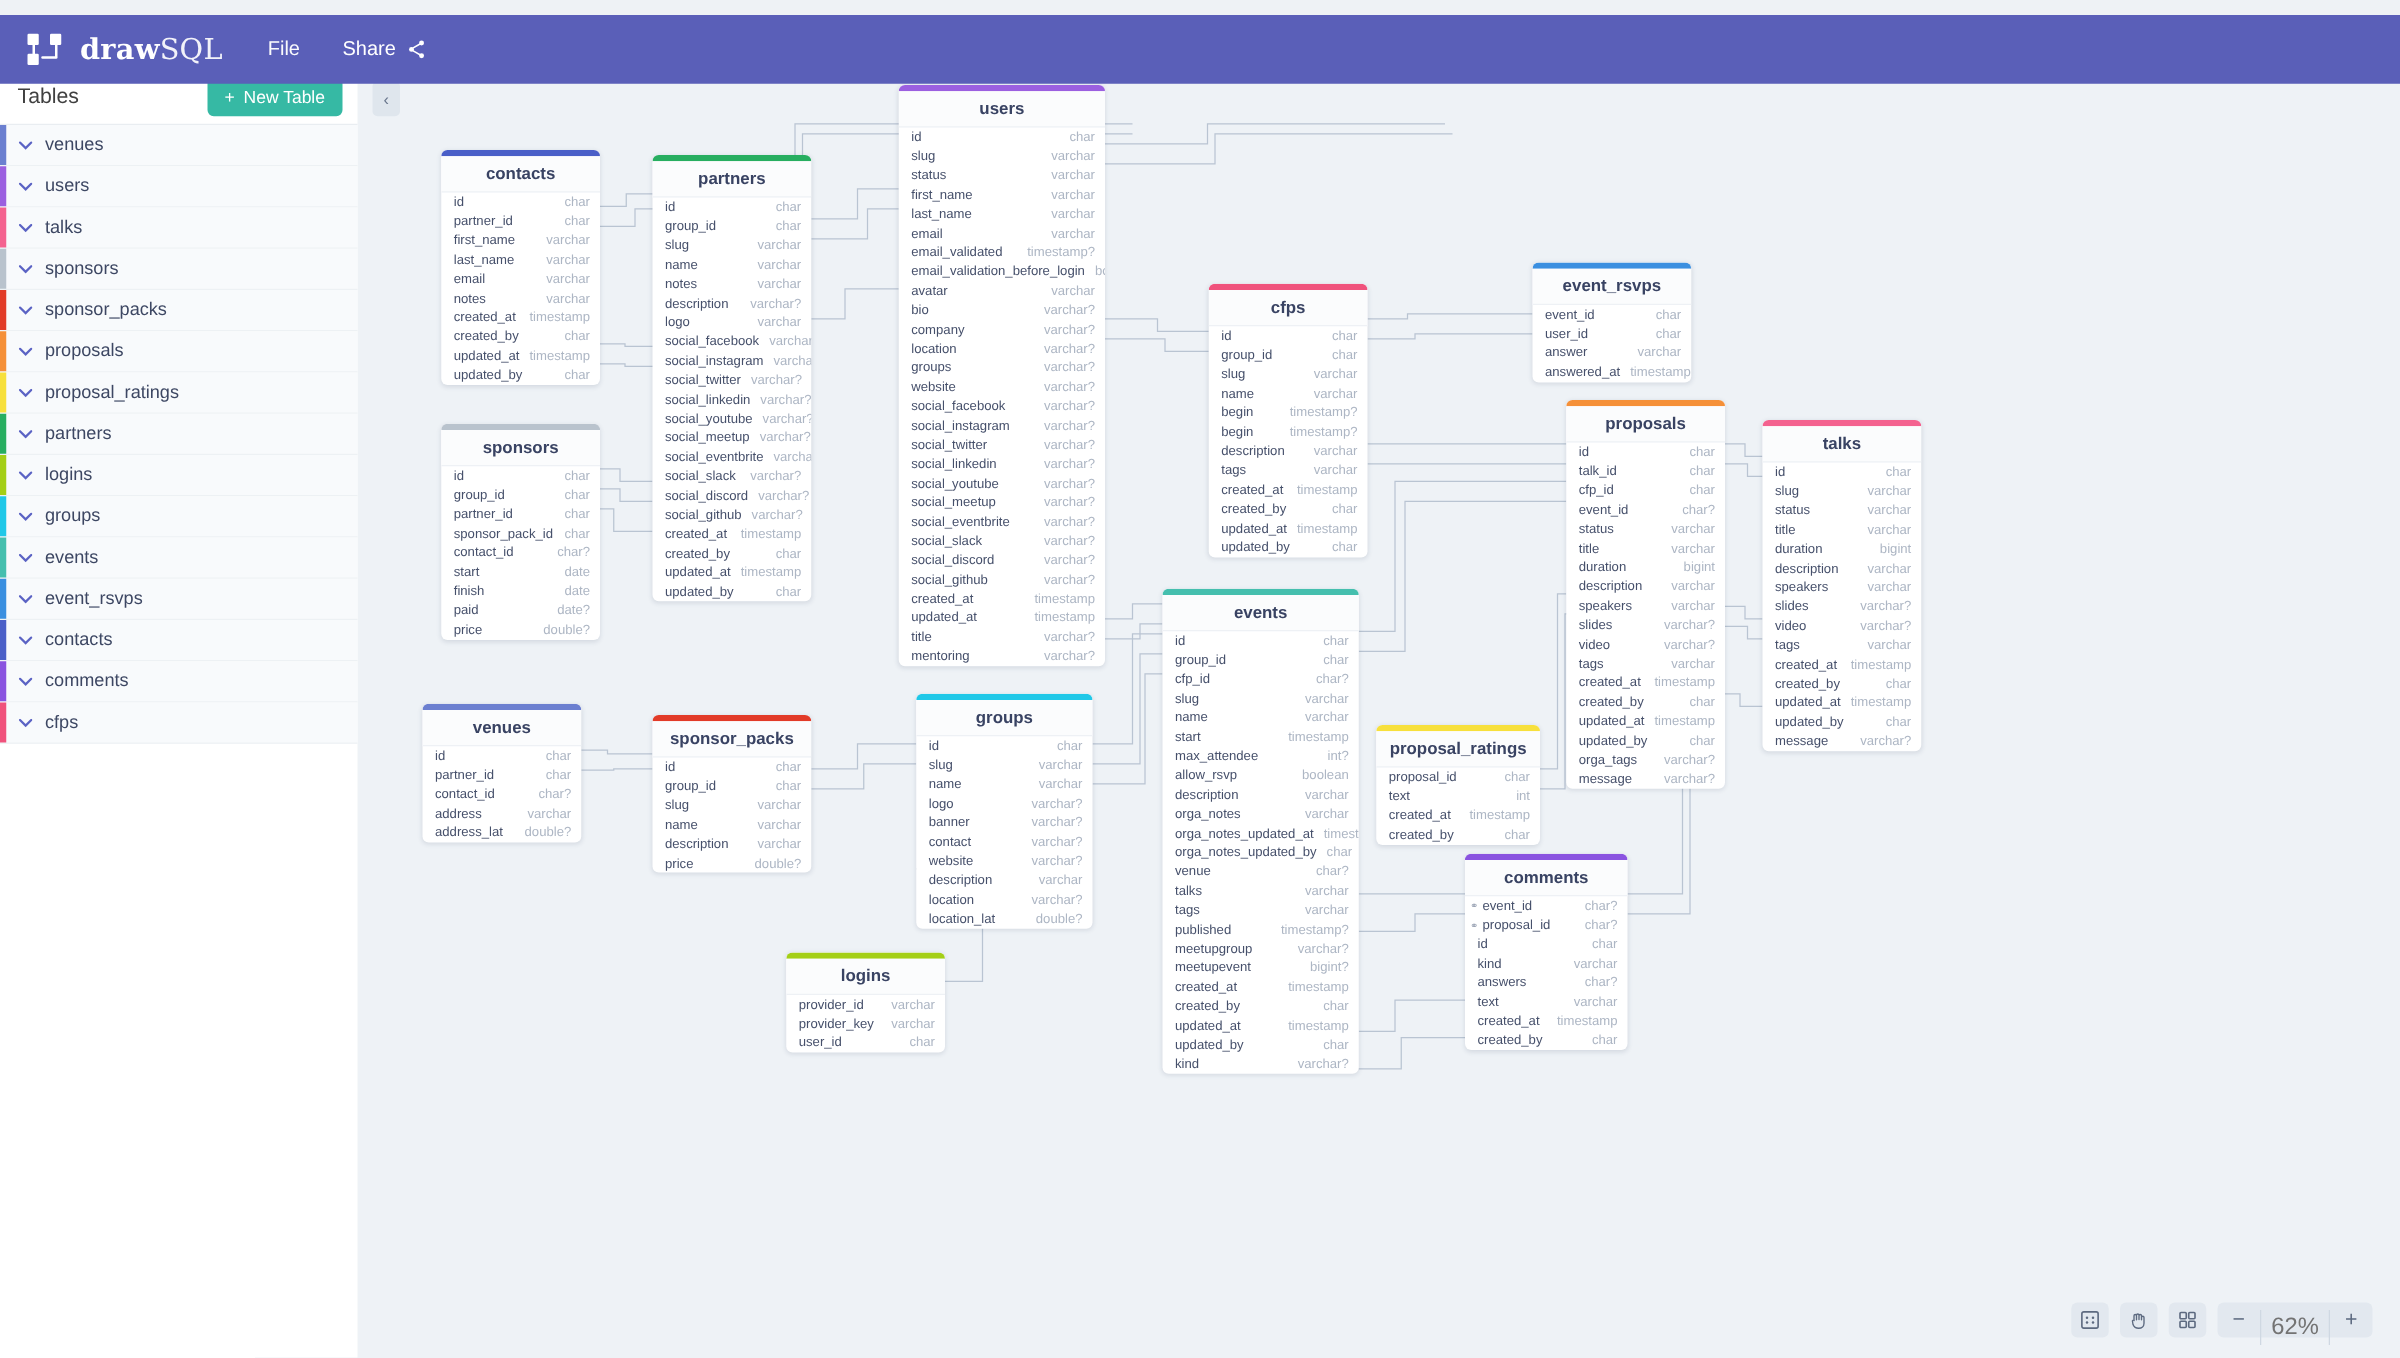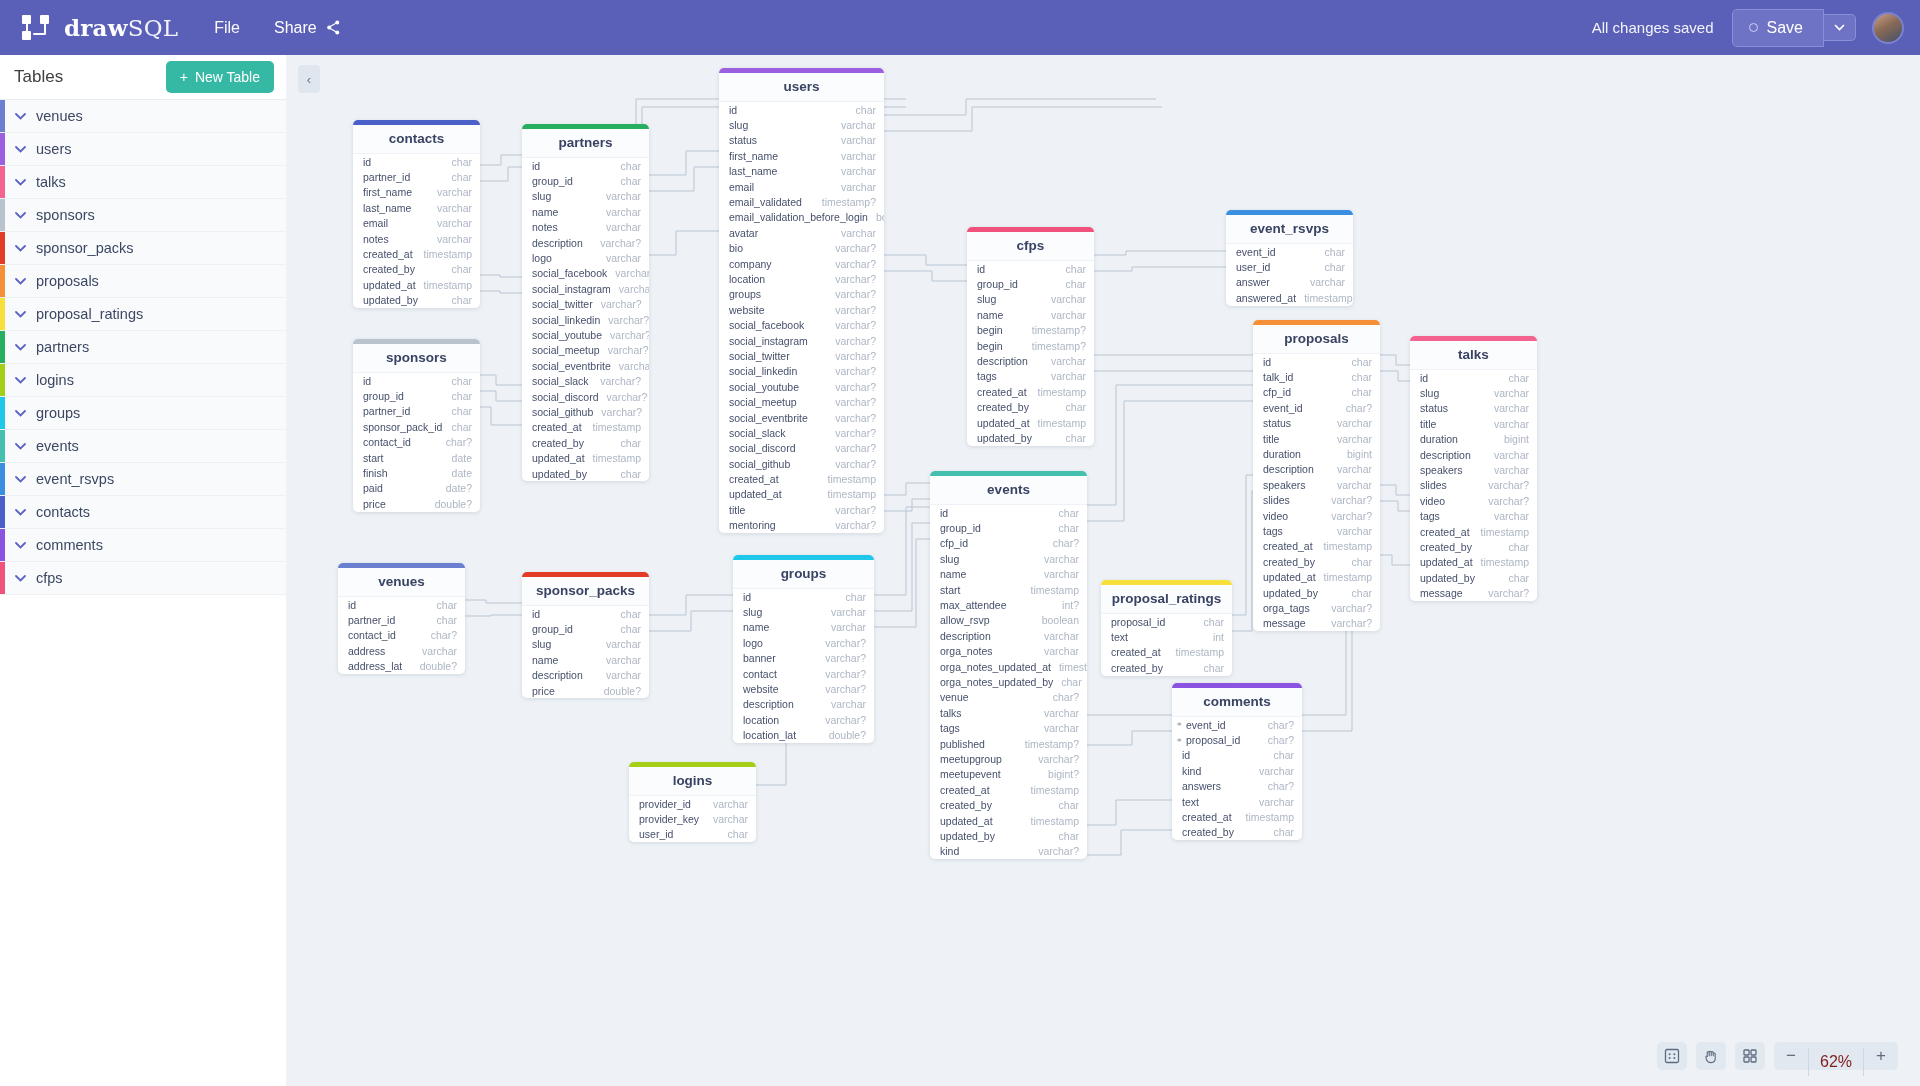--- a/index.html
+++ b/index.html
@@ -1,20 +1,20 @@
 <!DOCTYPE html>
 <html><head>
 <meta charset="utf-8">
 <style>
   * { box-sizing: border-box; margin:0; padding:0; }
   html,body { width:1920px; height:1086px; overflow:hidden;
     font-family:"Liberation Sans", sans-serif; background:#eef2f5; }
 
   
-  .topbar { position:absolute; top:0; left:0; width:1920px; height:55px;
+  .topbar { position:absolute; top:12px; left:0; width:1920px; height:55px;
     background:#5a5fb8; display:flex; align-items:center; color:#fff; z-index:50; }
   .logo-mark { margin-left:22px; width:30px; height:26px; position:relative; }
   .logo-mark .sq { position:absolute; background:#fff; border-radius:1px; }
   .logo-mark .s1 { width:9px; height:9px; left:0; top:0; }
   .logo-mark .s2 { width:9px; height:9px; left:18px; top:0; }
   .logo-mark .s3 { width:9px; height:9px; left:0; top:16px; }
   .logo-mark .v1 { width:2px; height:10px; left:3.5px; top:8px; }
   .logo-mark .v2 { width:2px; height:14px; left:21.5px; top:6px; }
   .logo-mark .h1 { width:12px; height:2px; left:11px; top:18px; }
   .logo-text { margin-left:12px; font-size:23px; letter-spacing:.2px;
@@ -83,21 +83,21 @@
   
   .zoombar { position:absolute; right:22px; bottom:16px; display:flex;
     align-items:center; gap:9px; z-index:20; }
   .zbtn { width:30px; height:28px; background:#e2e8ef; border-radius:5px;
     display:flex; align-items:center; justify-content:center; color:#5d6a80;
     cursor:pointer; }
   .zgroup { display:flex; align-items:center; background:#e2e8ef; border-radius:5px;
     height:28px; }
   .zgroup .zb { width:34px; height:28px; display:flex; align-items:center;
     justify-content:center; font-size:17px; color:#5d6a80; cursor:pointer; }
-  .zgroup .lvl { width:56px; text-align:center; font-size:16px; color:#7f1d1d;
+  .zgroup .lvl { width:56px; text-align:center; font-size:19px; color:#737373;
     border-left:1px solid #cfd8e2; border-right:1px solid #cfd8e2; line-height:28px;
     cursor:pointer;margin-top:12px; }
 </style>
 </head>
 <body>
 
 <div class="topbar">
   <div class="logo-mark">
     <div class="sq s1"></div>
       <div class="sq s2"></div>
@@ -111,33 +111,20 @@
   </div>
   <div class="menu-item">File</div>
   <div class="share-wrap">
     <span>Share</span>
     <svg class="share-ico" viewBox="0 0 16 16">
       <path d="M11 3.2 L4.5 7 M4.5 9 L11 12.8" stroke="#fff" stroke-width="1.3" fill="none"></path>
       <circle cx="12" cy="2.6" r="2.1" fill="#fff"></circle>
         <circle cx="3.4" cy="8" r="2.1" fill="#fff"></circle>
       <circle cx="12" cy="13.4" r="2.1" fill="#fff"></circle>
     </svg>
-  </div>
-  <div class="right-zone">
-    <div class="saved-txt">All changes saved</div>
-    <div class="save-btn">
-      <span class="dot"></span>
-      <span>Save</span>
-    </div>
-    <div class="save-caret">
-      <svg width="11" height="7" viewBox="0 0 11 7">
-        <path d="M1 1 L5.5 5.5 L10 1" stroke="#fff" stroke-width="1.6" fill="none"></path>
-      </svg>
-    </div>
-    <div class="avatar"></div>
   </div>
 </div>
 
 <div class="sidebar">
   <div class="sb-head">
     <div class="sb-title">Tables</div>
     <div class="new-table-btn">
       <span>+</span>
       <span>New Table</span>
     </div>

